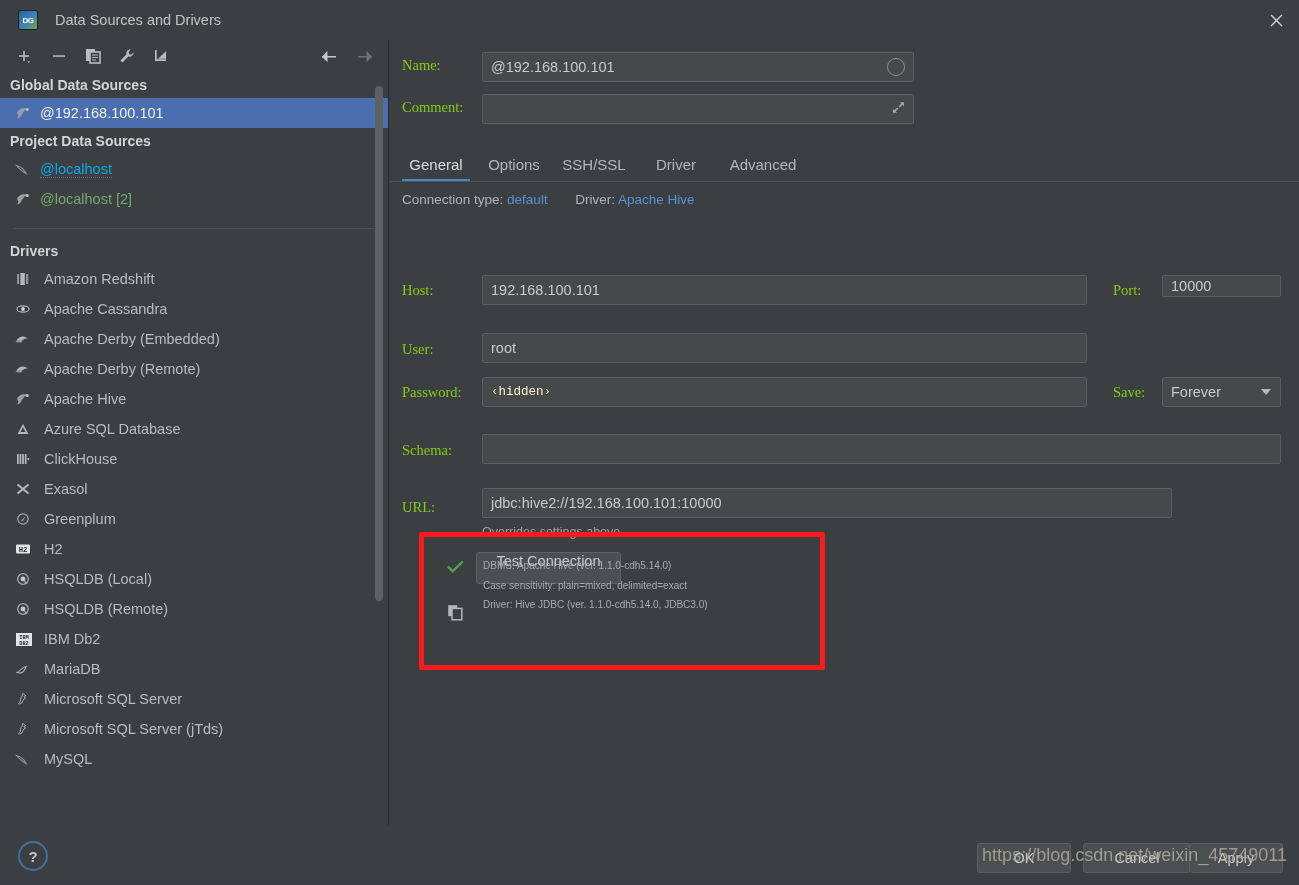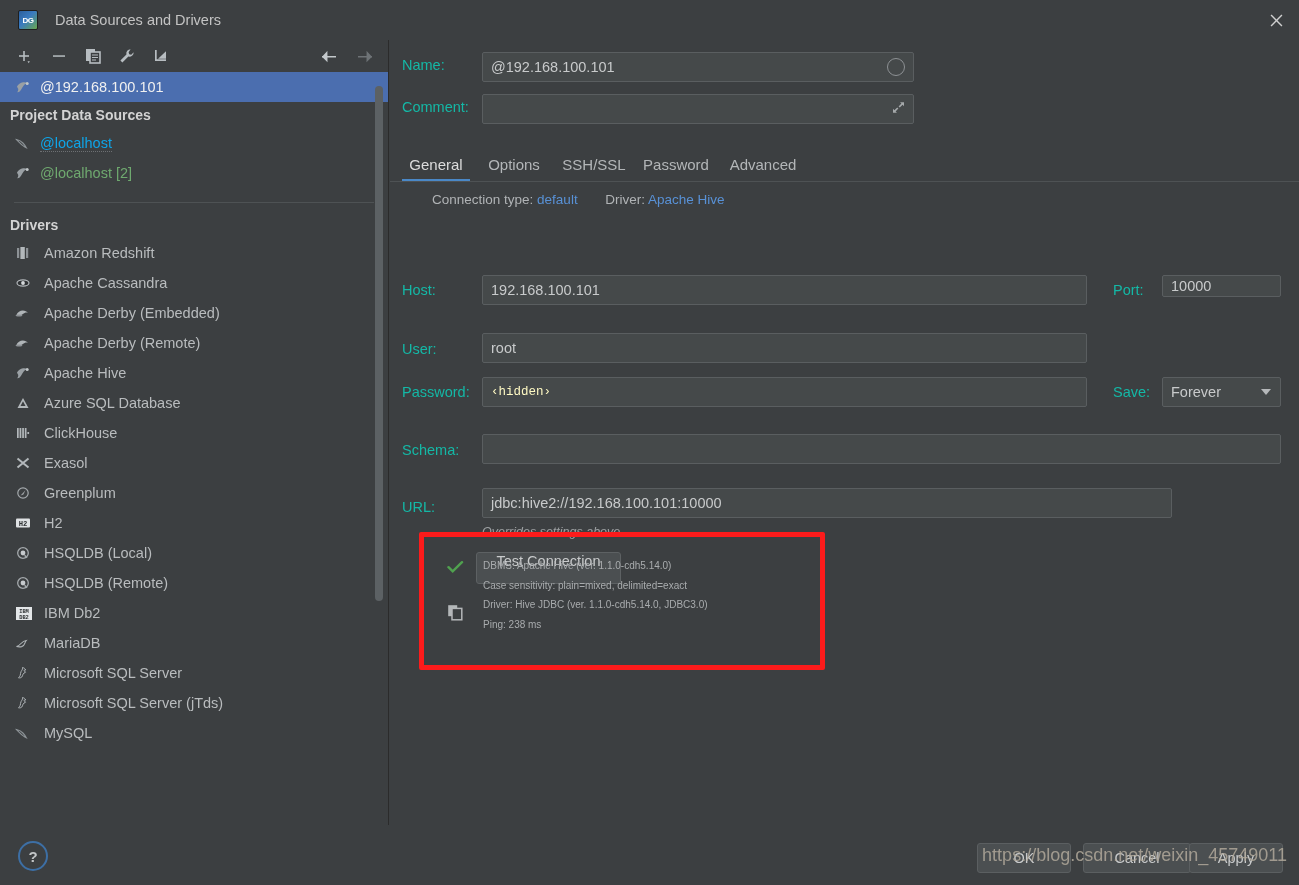--- a/index.html
+++ b/index.html
@@ -103,21 +103,21 @@
     position: absolute; right: 5px; top: 46px; width: 8px; height: 515px;
     background: #5c6164; border-radius: 4px;
   }
 
   
   #right-pane {
     position: absolute; left: 390px; top: 40px; width: 909px; height: 785px;
     background: #3c3f41;
   }
   .flabel {
-    font-size: 14.5px; color: #14b8a6; text-align: left;
+    font-size: 14.5px; color: #84cc16; text-align: left; font-family: Liberation Serif, serif;
   }
   .finput {
     background: #45494a; border: 1px solid #5a5e60; border-radius: 2px;
     height: 28px; color: #c8cacb; font-size: 14.5px;
     display: flex; align-items: center; padding: 0 8px;
     font-family: "Liberation Sans", sans-serif;
     position: relative;
   }
   .finput .ph { color: #fef9c3; font-family: "Liberation Mono", monospace; font-size: 12.5px; }
   #name-label { position: absolute; left: 12px; top: 17px; }
@@ -150,21 +150,21 @@
     content: ""; position: absolute; left: 0; right: 0; bottom: 0;
     height: 3px; background: #4a88c7;
   }
   #tabs-rule {
     position: absolute; left: 0; top: 141px; width: 909px; height: 1px;
     background: #4e5254;
   }
 
   
   #conn-line {
-    position: absolute; left: 12px; top: 152px; font-size: 13.5px; color: #b0b3b5; margin-left: 30px;
+    position: absolute; left: 12px; top: 152px; font-size: 13.5px; color: #b0b3b5;
   }
   #conn-line .lnk { color: #5891d6; cursor: pointer; }
   #conn-line .sp { display: inline-block; width: 20px; }
 
   
   #host-label  { position: absolute; left: 12px; top: 242px; }
   #host-input  { position: absolute; left: 92px; top: 235px; width: 605px; height: 30px; }
   #port-label  { position: absolute; left: 723px; top: 242px; }
   #port-input  { position: absolute; left: 772px; top: 235px; width: 119px; height: 22px; }
 
@@ -184,21 +184,21 @@
     position: absolute; right: 9px; top: 50%; transform: translateY(-50%);
     width: 0; height: 0; border-left: 5px solid transparent;
     border-right: 5px solid transparent; border-top: 6px solid #b5b8ba;
   }
 
   #schema-label { position: absolute; left: 12px; top: 402px; }
   #schema-input { position: absolute; left: 92px; top: 394px; width: 799px; height: 30px; }
 
   #url-label    { position: absolute; left: 12px; top: 459px; }
   #url-input    { position: absolute; left: 92px; top: 448px; width: 690px; height: 30px; text-align: right; }
-  #url-hint     { position: absolute; left: 92px; top: 485px; font-size: 12.5px; color: #9ea1a3; font-style: italic; }
+  #url-hint     { position: absolute; left: 92px; top: 485px; font-size: 12.5px; color: #9ea1a3; }
 
   #test-btn {
     position: absolute; left: 86px; top: 512px; width: 145px; height: 32px;
     background: #4b4f51; border: 1px solid #5d6163; border-radius: 3px;
     display: flex; align-items: flex-start; justify-content: center;
     color: #c9cbcc; font-size: 14.5px; cursor: pointer;
   }
 
   
   #result-highlight {
@@ -305,20 +305,21 @@
       </svg>
     </div>
     <div class="tb-btn tb-nav" id="nav-fwd">
       <svg width="22" height="22" viewBox="0 0 22 22">
         <path d="M4 11h14v1.5H4z" fill="#6e7376"></path>
         <path d="M12.5 5.8L18 11.7l-5.5 5.6.1-11.5z" fill="#6e7376"></path>
       </svg>
     </div>
   </div>
 
+  <div class="group-header">Global Data Sources</div>
 
   <div class="ds-row selected">
     <span class="ico">
       <svg width="18" height="16" viewBox="0 0 18 16">
         <path d="M3 7.5c1.2-2.3 3.4-3.8 6-4.2 1.7-.3 3.2.1 4.4.9-1 .2-2 .7-2.8 1.4-1.6 1.4-2.4 3.3-3.4 5-1 1.7-2.2 2.8-3.9 2.6.6-1 1-2.1 1-3.2-.6-.8-1-1.6-1.3-2.5z" fill="#9aa0a4"></path>
         <circle cx="13.2" cy="4.4" r="1.5" fill="#c0c5c8"></circle>
       </svg>
     </span>
     <span class="lbl">@192.168.100.101</span>
   </div>
@@ -547,21 +548,21 @@
     <div class="tab active" style="left:12px;width:68px;justify-content:center">
       <span>General</span>
     </div>
     <div class="tab" style="left:90px;width:68px;justify-content:center">
       <span>Options</span>
     </div>
     <div class="tab" style="left:168px;width:72px;justify-content:center">
       <span>SSH/SSL</span>
     </div>
     <div class="tab" style="left:250px;width:72px;justify-content:center">
-      <span>Password</span>
+      <span>Driver</span>
     </div>
     <div class="tab" style="left:332px;width:82px;justify-content:center">
       <span>Advanced</span>
     </div>
   </div>
   <div id="tabs-rule"></div>
 
   <div id="conn-line">
     <span>Connection type:</span>
     <span class="lnk">default</span>
@@ -620,21 +621,20 @@
     <span id="result-copy">
       <svg width="17" height="17" viewBox="0 0 17 17">
         <rect x="1.2" y="1.2" width="9" height="11" fill="#b4b7b9"></rect>
         <rect x="5" y="4.4" width="9.8" height="11.4" fill="#3c3f41" stroke="#b4b7b9" stroke-width="1.5"></rect>
       </svg>
     </span>
     <div id="result-lines">
       <div>DBMS: Apache Hive (ver. 1.1.0-cdh5.14.0)</div>
       <div>Case sensitivity: plain=mixed, delimited=exact</div>
       <div>Driver: Hive JDBC (ver. 1.1.0-cdh5.14.0, JDBC3.0)</div>
-      <div>Ping: 238 ms</div>
     </div>
   </div>
 </div>
 
 <div id="bottom-bar">
   <div id="help-btn">
     <span>?</span>
   </div>
 </div>
 <div class="dlg-btn" id="ok-btn">

